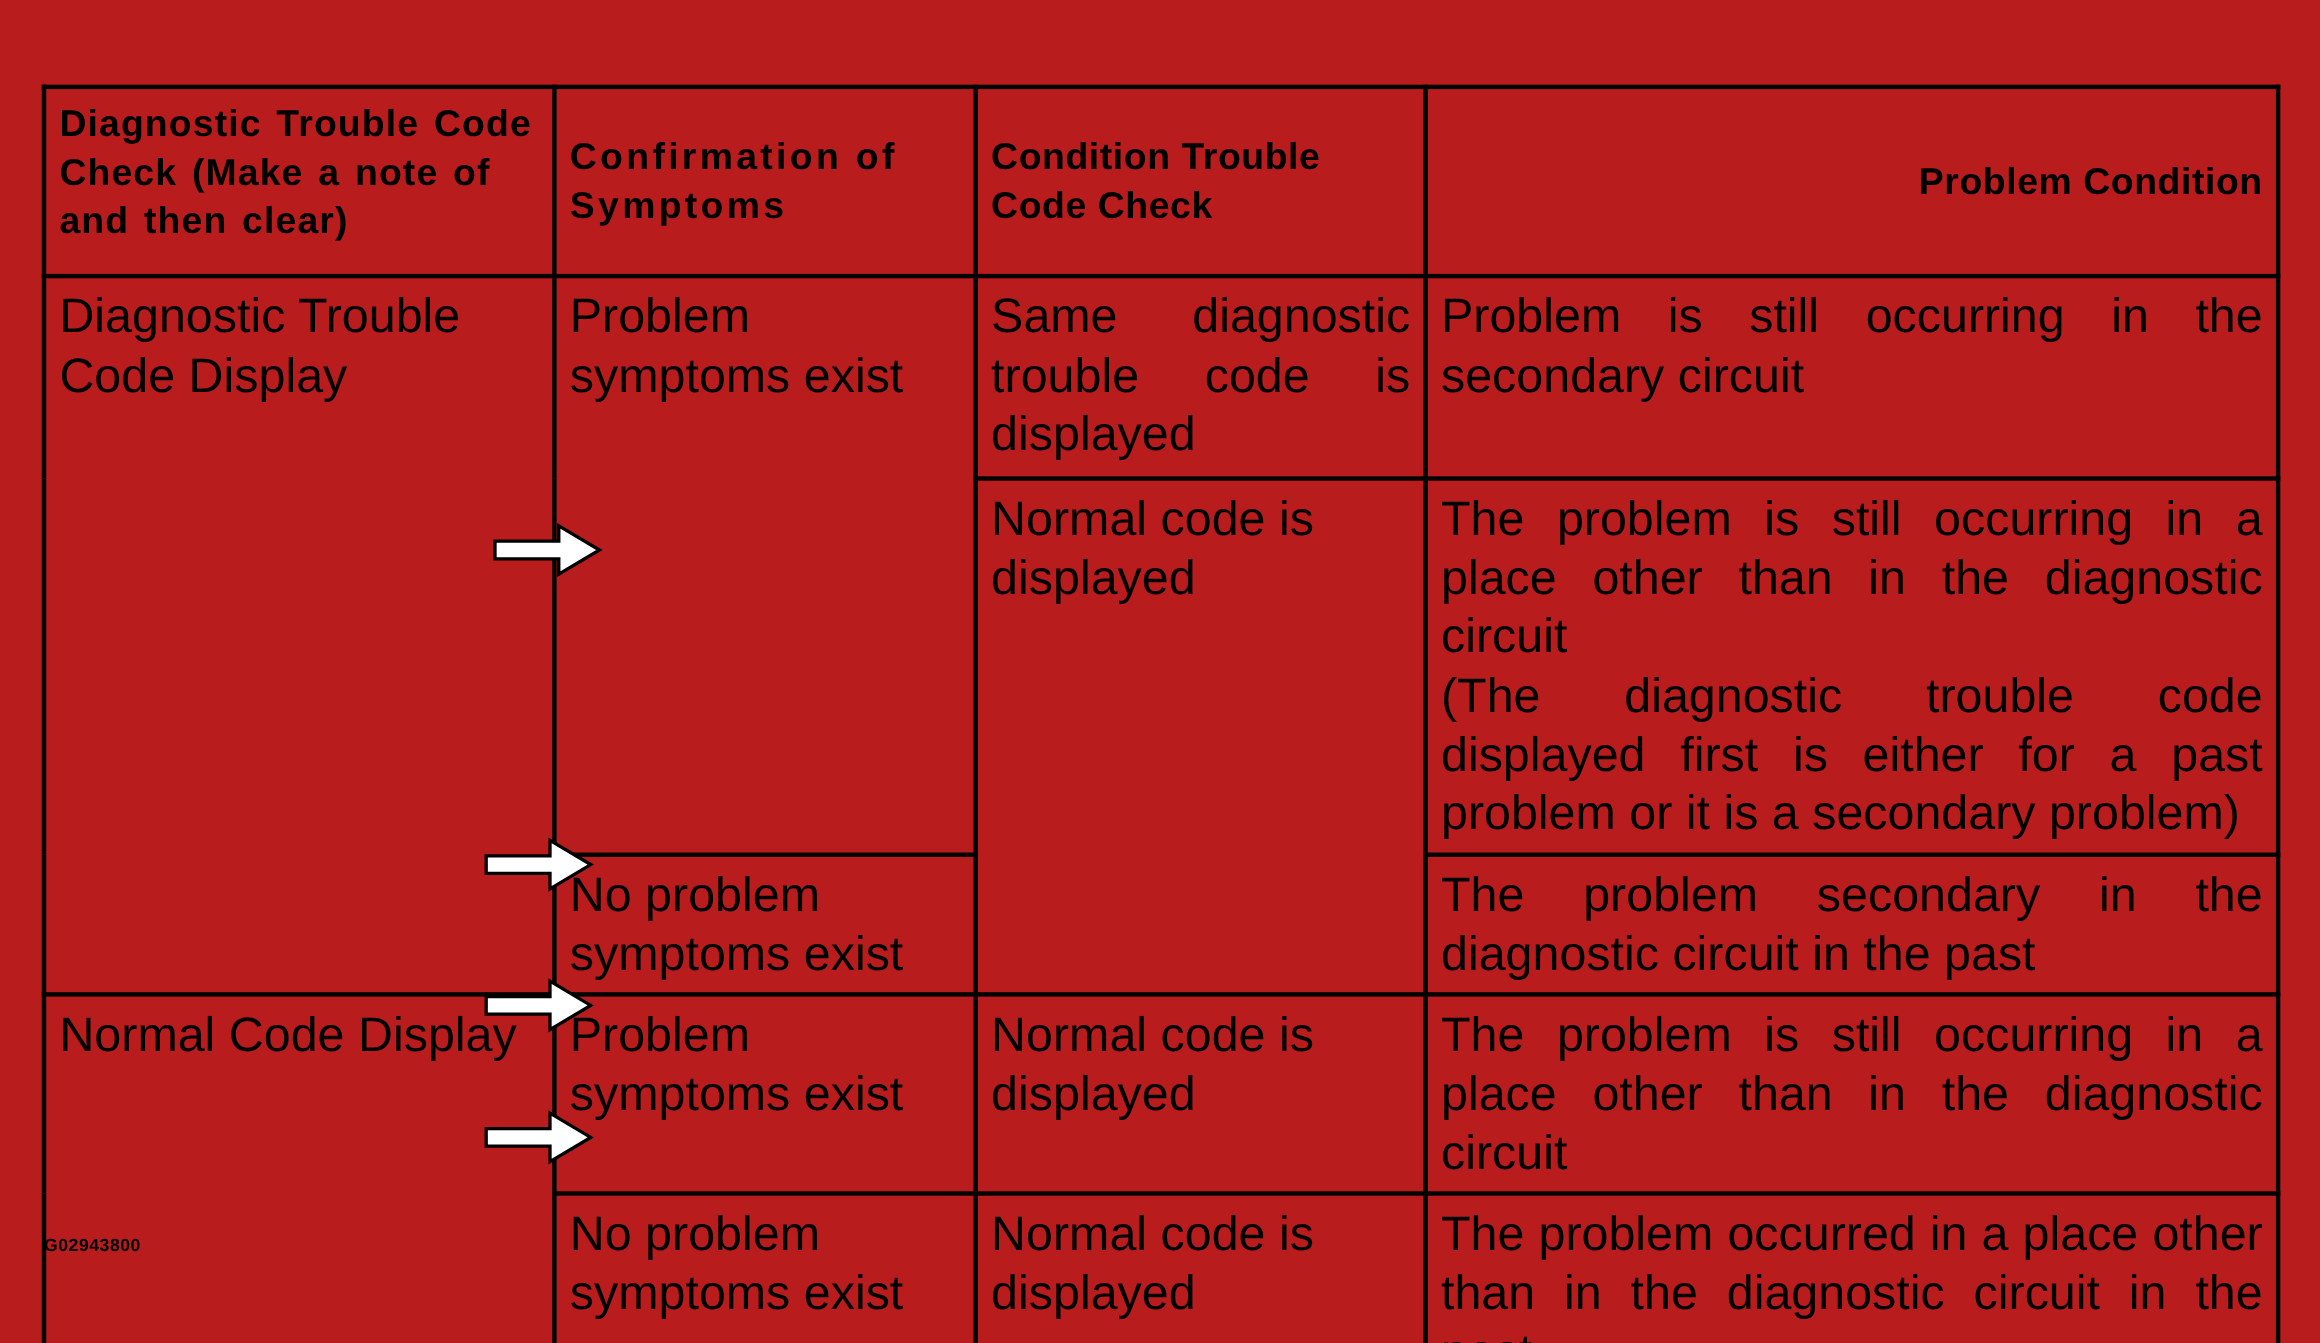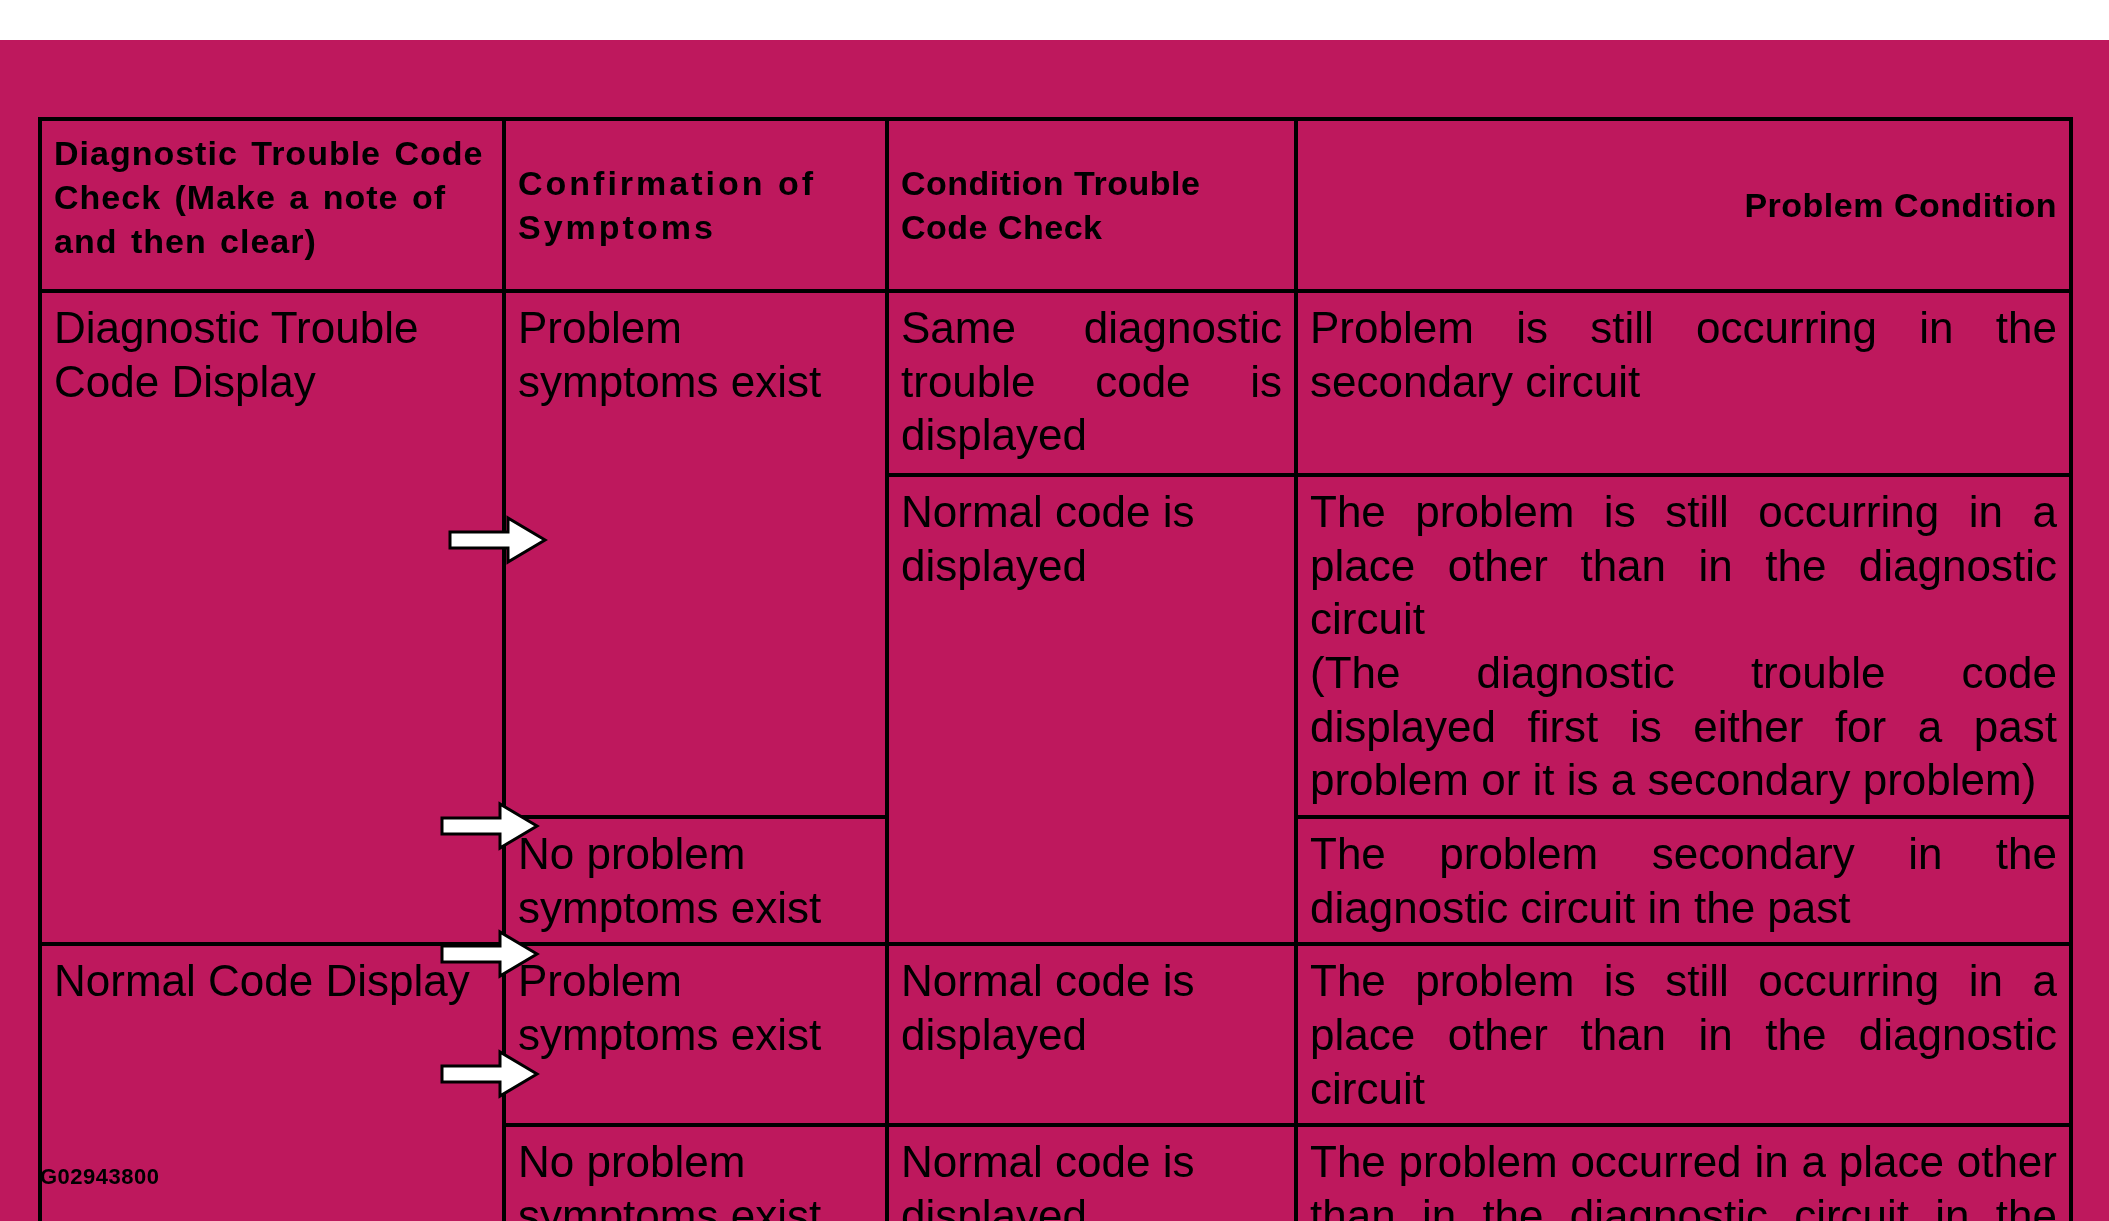--- a/index.html
+++ b/index.html
@@ -7,21 +7,21 @@
   html, body { margin: 0; padding: 0; }
   body {
     width: 2109px;
     height: 1221px;
     background: #ffffff;
     color: #000000;
     font-family: "Liberation Sans", sans-serif;
     position: relative;
     overflow: hidden;
   }
-  .sheet { position: absolute; inset: 0; background: #be185d; margin-top: 40px; }
+  .sheet { position: absolute; inset: 0; background: #b91c1c; }
 
   table.diag {
     position: absolute;
     left: 38px;
     top: 77px;
     width: 2031px;
     border-collapse: collapse;
     table-layout: fixed;
   }
   .diag th, .diag td {
@@ -58,21 +58,21 @@
     width: 100px;
     height: 52px;
     z-index: 2;
   }
   .arrow svg { display: block; width: 100%; height: 100%; }
 
   .figure-id {
     position: absolute;
     left: 40px;
     top: 1124px;
-    font-size: 22px;
+    font-size: 16px;
     font-weight: bold;
     letter-spacing: 0.5px;
   }
 </style>
 </head>
 <body>
 
 <div class="sheet">
 
   <table class="diag">

